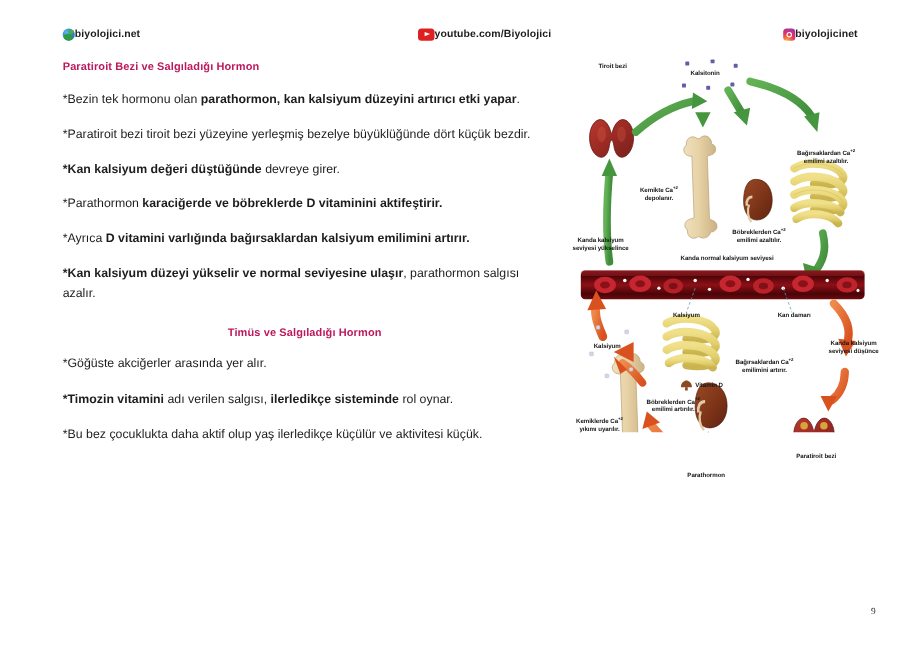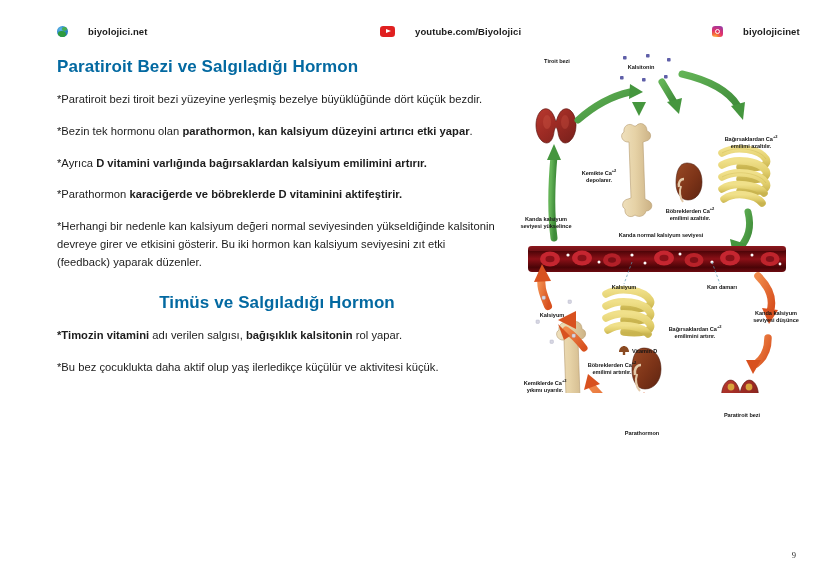--- a/index.html
+++ b/index.html
@@ -26,21 +26,21 @@
     position: absolute;
     top: 26px;
     left: 0;
     width: 828px;
     height: 22px;
   }
   .hdr-item {
     position: absolute;
     display: flex;
     align-items: center;
-    gap: 20px;
+    gap: 0;
     font-size: 9.5px;
     font-weight: bold;
     color: #1b1b1b;
     letter-spacing: 0.1px;
     white-space: nowrap;
   }
   .hdr-site  { left: 57px;  top: 0; }
   .hdr-yt    { left: 332px; top: 0; margin-left: 48px; }
   .hdr-ig    { left: 672px; top: 0; padding-left: 40px; }
 
@@ -84,23 +84,23 @@
 
   
   .content {
     position: absolute;
     left: 57px;
     top: 56px;
     width: 440px;
   }
   h2.section-heading {
     margin: 0 0 13px 0;
-    font-size: 17px;
+    font-size: 10px;
     font-weight: bold;
-    color: #0369a1;
+    color: #be185d;
     letter-spacing: 0.1px;
     line-height: 1.25;
   }
   h2.section-heading.second { margin-top: 21px; text-align: center; }
   p.para {
     margin: 0 0 13.5px 0;
     font-size: 11.2px;
     line-height: 1.62;
     color: #1c1c1c;
     letter-spacing: 0.02px;
@@ -161,31 +161,33 @@
       <span>biyolojicinet</span>
     </div>
 
   </div>
 
   <div class="content">
 
     <h2 class="section-heading">Paratiroit Bezi ve Salgıladığı Hormon</h2>
 
     <div id="s1-body">
+        <p class="para"><span>*Bezin tek hormonu olan </span><b>parathormon, kan kalsiyum düzeyini artırıcı etki yapar</b><span>.</span></p>
         <p class="para"><span>*Paratiroit bezi tiroit bezi yüzeyine yerleşmiş bezelye büyüklüğünde dört küçük bezdir.</span></p>
-        <p class="para"><span>*Bezin tek hormonu olan </span><b>parathormon, kan kalsiyum düzeyini artırıcı etki yapar</b><span>.</span></p>
+        <p class="para"><b>*Kan kalsiyum değeri düştüğünde</b><span> devreye girer.</span></p>
+        <p class="para"><span>*Parathormon </span><b>karaciğerde ve böbreklerde D vitaminini aktifeştirir.</b></p>
         <p class="para"><span>*Ayrıca </span><b>D vitamini varlığında bağırsaklardan kalsiyum emilimini artırır.</b></p>
-        <p class="para"><span>*Parathormon </span><b>karaciğerde ve böbreklerde D vitaminini aktifeştirir.</b></p>
-        <p class="para"><span>*Herhangi bir nedenle kan kalsiyum değeri normal seviyesinden yükseldiğinde kalsitonin devreye girer ve etkisini gösterir. Bu iki hormon kan kalsiyum seviyesini zıt etki (feedback) yaparak düzenler.</span></p>
+        <p class="para"><b>*Kan kalsiyum düzeyi yükselir ve normal seviyesine ulaşır</b><span>, parathormon salgısı azalır.</span></p>
       </div>
 
     <h2 class="section-heading second">Timüs ve Salgıladığı Hormon</h2>
 
     <div id="s2-body">
-        <p class="para"><b>*Timozin vitamini</b><span> adı verilen salgısı, </span><b>bağışıklık kalsitonin</b><span> rol yapar.</span></p>
+        <p class="para"><span>*Göğüste akciğerler arasında yer alır.</span></p>
+        <p class="para"><b>*Timozin vitamini</b><span> adı verilen salgısı, </span><b>ilerledikçe sisteminde</b><span> rol oynar.</span></p>
         <p class="para"><span>*Bu bez çocuklukta daha aktif olup yaş ilerledikçe küçülür ve aktivitesi küçük.</span></p>
       </div>
 
   </div>
 
   <div class="diagram">
 
     <svg width="312" height="345" viewBox="0 0 312 345">
       <defs>
         <linearGradient id="gThy" x1="0" y1="0" x2="1" y2="1">

